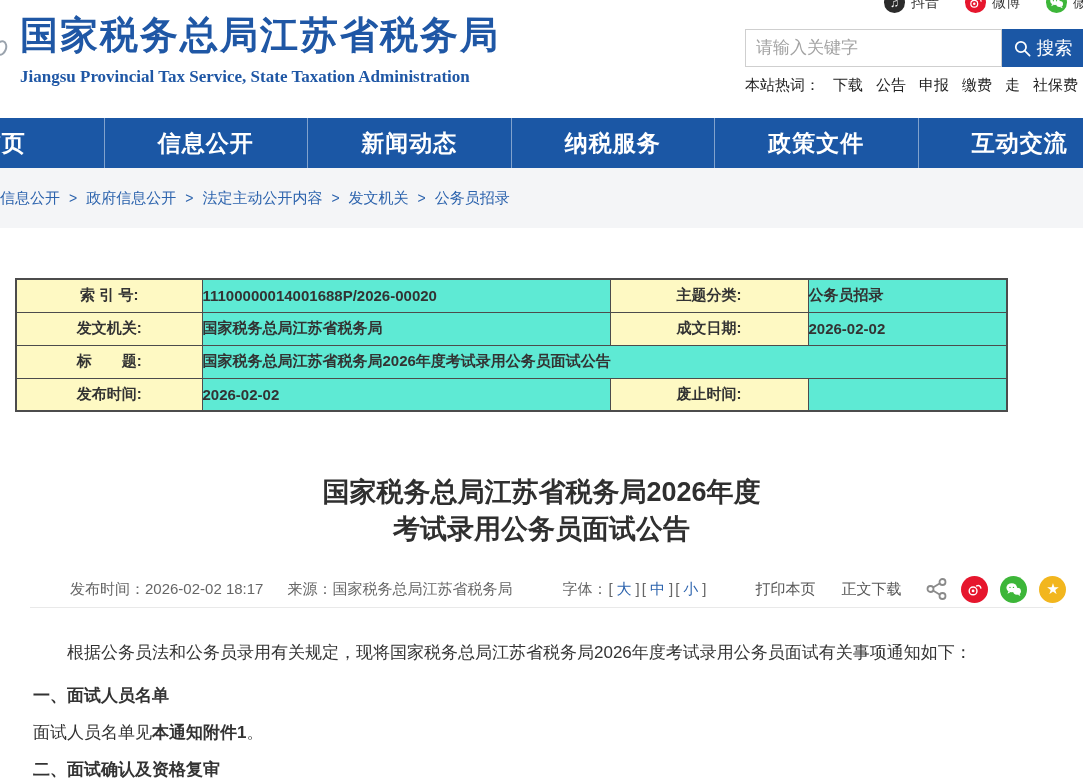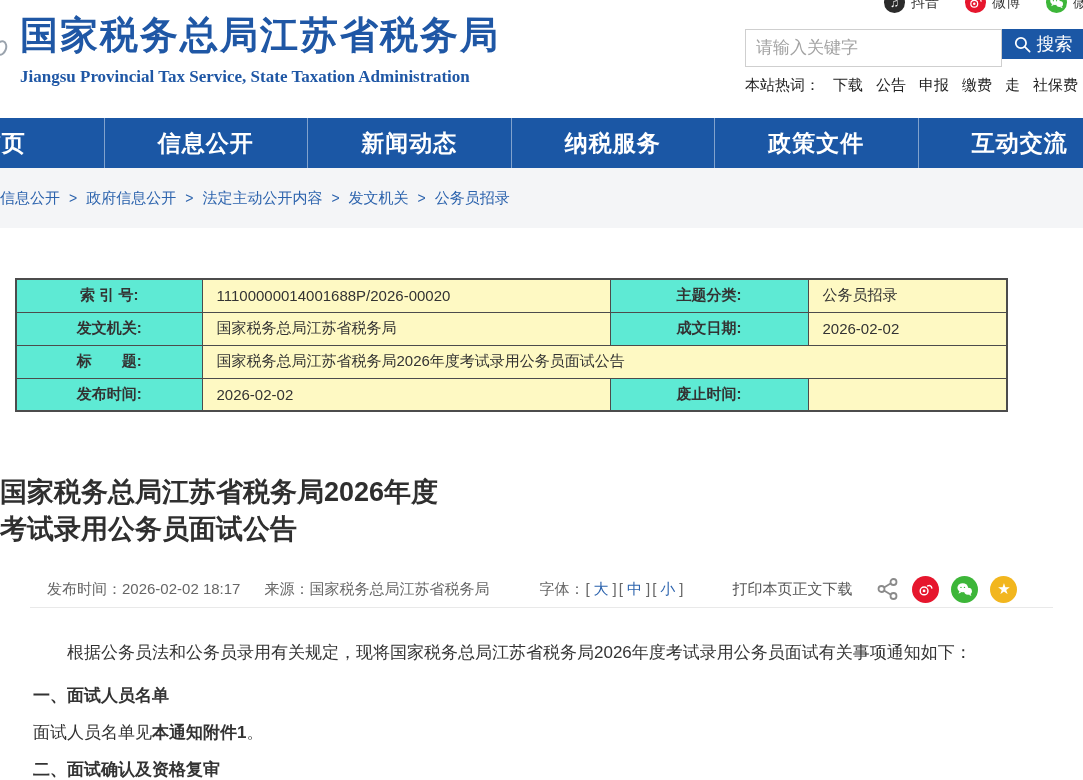--- a/index.html
+++ b/index.html
@@ -15,47 +15,47 @@
   .social-label { font-size:14px; color:#333; white-space:nowrap; }
   
   .emblem-sliver { position:absolute; left:-5px; top:40px; width:12px; height:16px; border:2px solid #9aa3ad; border-radius:50%; transform:rotate(20deg); }
   .logo { position:absolute; left:20px; top:10px; }
   .logo-title { font-size:38px; font-weight:bold; color:#1f57a5; letter-spacing:2px; white-space:nowrap; }
   .logo-sub { margin-top:6px; font-family:"Liberation Serif","DejaVu Serif",serif; font-size:17px; font-weight:600; color:#1f57a5; white-space:nowrap; }
   
   .search-wrap { position:absolute; left:745px; top:29px; display:flex; }
   .search-input { width:257px; height:38px; border:1px solid #cfcfcf; padding:0 10px; font-size:17px; color:#333; outline:none; font-family:inherit; }
   .search-input::placeholder { color:#a3a3a3; }
-  .search-btn { width:81px; height:30px; border:none; background:#1b57a5; color:#fff; font-size:18px; display:flex; align-items:center; justify-content:center; gap:5px; cursor:pointer; font-family:inherit; }
+  .search-btn { width:81px; height:38px; border:none; background:#1b57a5; color:#fff; font-size:18px; display:flex; align-items:center; justify-content:center; gap:5px; cursor:pointer; font-family:inherit; }
   .hotwords { position:absolute; left:745px; top:76px; display:flex; gap:13px; font-size:15px; color:#222; white-space:nowrap; }
   .hotwords a { color:#222; text-decoration:none; cursor:pointer; }
   
   .nav { position:absolute; top:118px; left:0; width:1083px; height:50px; background:#1b57a5; overflow:hidden; }
   .nav-inner { display:flex; margin-left:-100px; width:1221px; height:50px; }
   .nav-item { flex:0 0 203.5px; display:flex; align-items:center; justify-content:center; color:#fff; font-size:23px; font-weight:bold; letter-spacing:1px; cursor:pointer; border-left:1px solid rgba(255,255,255,.45); }
   .nav-item:first-child { border-left:none; }
   
   .crumb-band { position:absolute; top:168px; left:0; width:1083px; height:60px; background:#f4f5f7; display:flex; align-items:center; }
   .crumb-band a { color:#2c63ad; font-size:15px; text-decoration:none; cursor:pointer; white-space:nowrap; }
   .crumb-sep { color:#2c63ad; font-size:14px; margin:0 9px; }
   
   .doc-table { position:absolute; top:278px; left:15px; width:993px; border-collapse:collapse; table-layout:fixed; border:2px solid #4c4c4c; }
   .doc-table td { border:1px solid #4c4c4c; height:33px; font-size:15px; color:#333; }
-  .doc-table td.lbl { background:#5eead4; font-weight:bold; text-align:center; }
-  .doc-table td.val { padding-left:14px; background:#fef9c3; }
-  
-  .article-title { position:absolute; top:474px; left:0; width:1083px; text-align:left; font-size:27px; font-weight:bold; color:#2f2f2f; line-height:37px; }
-  .info-row { position:absolute; top:572px; left:0; width:858px; height:34px; display:flex; align-items:center; font-size:15px; color:#666; padding-left:47px; white-space:nowrap; }
+  .doc-table td.lbl { background:#fef9c3; font-weight:bold; text-align:center; }
+  .doc-table td.val { background:#5eead4;font-weight:bold; }
+  
+  .article-title { position:absolute; top:474px; left:0; width:1083px; text-align:center; font-size:27px; font-weight:bold; color:#2f2f2f; line-height:37px; }
+  .info-row { position:absolute; top:572px; left:0; width:858px; height:34px; display:flex; align-items:center; font-size:15px; color:#666; padding-left:70px; white-space:nowrap; }
   .info-src { margin-left:24px; }
   .font-ctl { margin-left:50px; display:flex; align-items:center; }
   .font-btn { cursor:pointer; margin:0 1px; }
   .font-btn .br { color:#666; }
   .font-btn .sz { color:#2c63ad; padding:0 4px; }
   .info-print { margin-left:48px; color:#555; cursor:pointer; }
-  .info-down { color:#555; cursor:pointer; }
+  .info-down { margin-left:26px; color:#555; cursor:pointer; }
   .share-glyph { margin-left:24px; cursor:pointer; display:flex; align-items:center; }
   .share-circle { width:27px; height:27px; border-radius:50%; margin-left:12px; display:flex; align-items:center; justify-content:center; color:#fff; cursor:pointer; flex:0 0 auto; }
   .info-sep-line { position:absolute; top:607px; left:30px; width:1023px; height:1px; background:#e9e9e9; }
   
   .body-text { position:absolute; top:630px; left:33px; width:1020px; font-size:17px; color:#333; line-height:25px; }
   .body-text .p1 { margin-top:10px; text-indent:2em; }
   .body-text .h1 { margin-top:18px; font-weight:bold; }
   .body-text .p2 { margin-top:12px; }
   .body-text .h2 { margin-top:12px; font-weight:bold; }
   .bold { font-weight:bold; }

